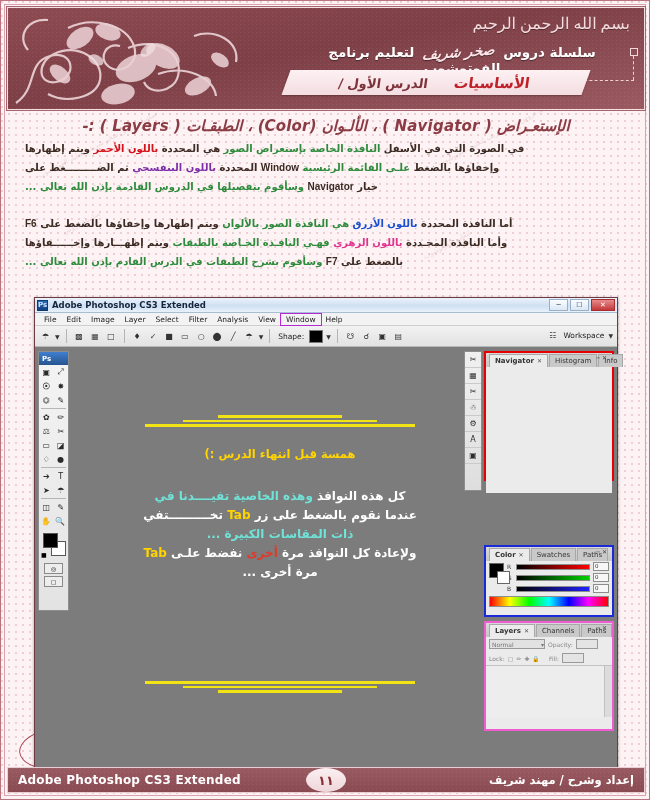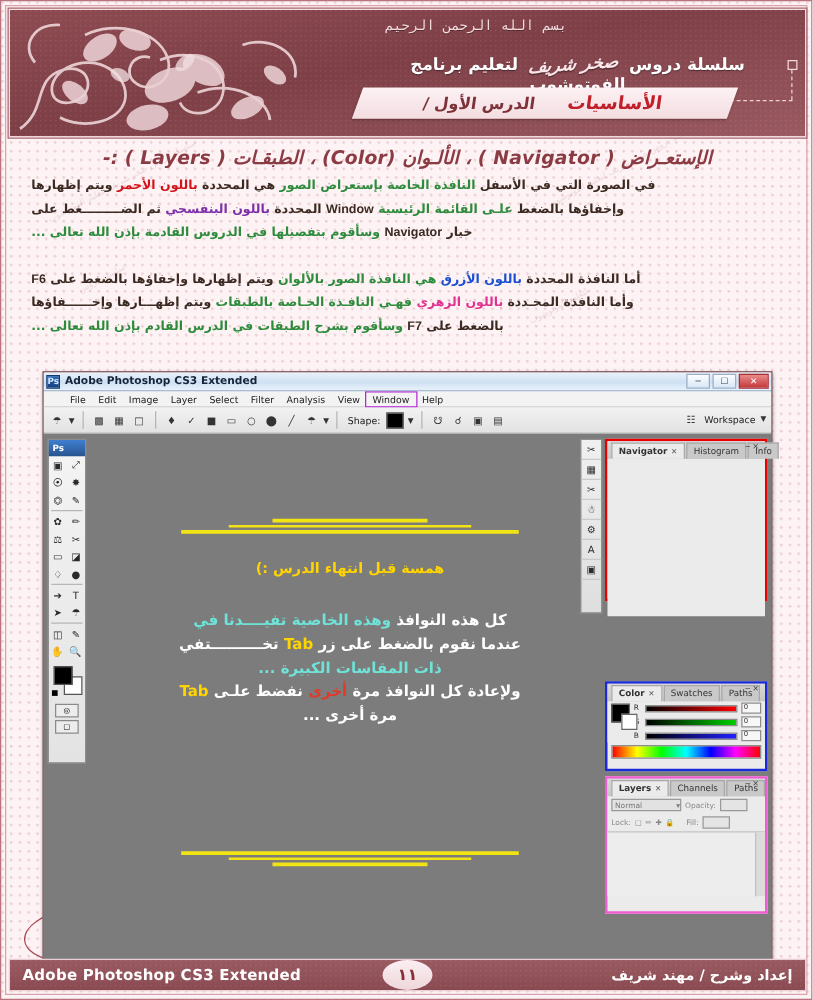--- a/index.html
+++ b/index.html
@@ -31,23 +31,23 @@
       radial-gradient(circle at 0.5px 0.5px, rgba(255,255,255,.08) 0.6px, transparent 0.9px) 0 0/4px 4px,
       linear-gradient(170deg,#8d4a51 0%,#7e3f47 45%,#9b5a61 100%);
     border:1px solid #f2dfe2;
     outline:1px solid #a9656e;
     overflow:hidden;
     z-index:3;
   }
   .hdr-flourish{ position:absolute; left:0; top:0; width:300px; height:103px; opacity:.92; }
   .basmala{
     position:absolute; right:14px; top:6px; left:300px;
-    text-align:left;
-    color:#f4dcdf; font-size:11px; letter-spacing:.4px;
-    direction:rtl; font-family:Liberation Mono, monospace;
+    text-align:right;
+    color:#f4dcdf; font-size:16px; letter-spacing:.4px;
+    direction:rtl; font-family:Liberation Serif, serif;
     text-shadow:0 1px 0 rgba(0,0,0,.35);
   }
   .series-line{
     position:absolute; right:18px; top:36px; left:290px;
     text-align:center; direction:rtl;
     color:#ffffff; font-size:13.5px; font-weight:bold;
     text-shadow:0 1px 1px rgba(0,0,0,.45);
   }
   .series-line .sig{
     display:inline-block; transform:skewX(-12deg) rotate(-4deg);
@@ -127,21 +127,21 @@
   .ps-wbtns{ position:absolute; right:2px; top:1px; display:flex; gap:2px; }
   .wbtn{
     width:19px; height:12px; border:1px solid #9ab0c8;
     background:linear-gradient(#fbfdff,#dae7f5);
     display:flex; align-items:center; justify-content:center;
     font-size:7px; color:#2c3e55;
   }
   .wbtn.close{ background:linear-gradient(#e98b8b,#c3383a); border-color:#a82b2d; color:#fff; width:24px;}
   .ps-menu{
     height:13px; background:#f3f3f3; border-bottom:1px solid #cfcfcf;
-    display:flex; align-items:center; gap:0px; padding-left:16px;
+    display:flex; align-items:center; gap:0px; padding-left:4px;
   }
   .ps-menu span{ font-size:7.5px; color:#222; padding:1px 5px; }
   .ps-menu span.hl{ outline:1.4px solid #b429d4; background:#f3f3f3; }
   .ps-options{
     height:21px; background:linear-gradient(#f2f2f2,#e2e2e2);
     border-bottom:1px solid #b8b8b8;
     display:flex; align-items:center; padding:0 4px; gap:3px;
     position:relative;
   }
   .opt-ico{

